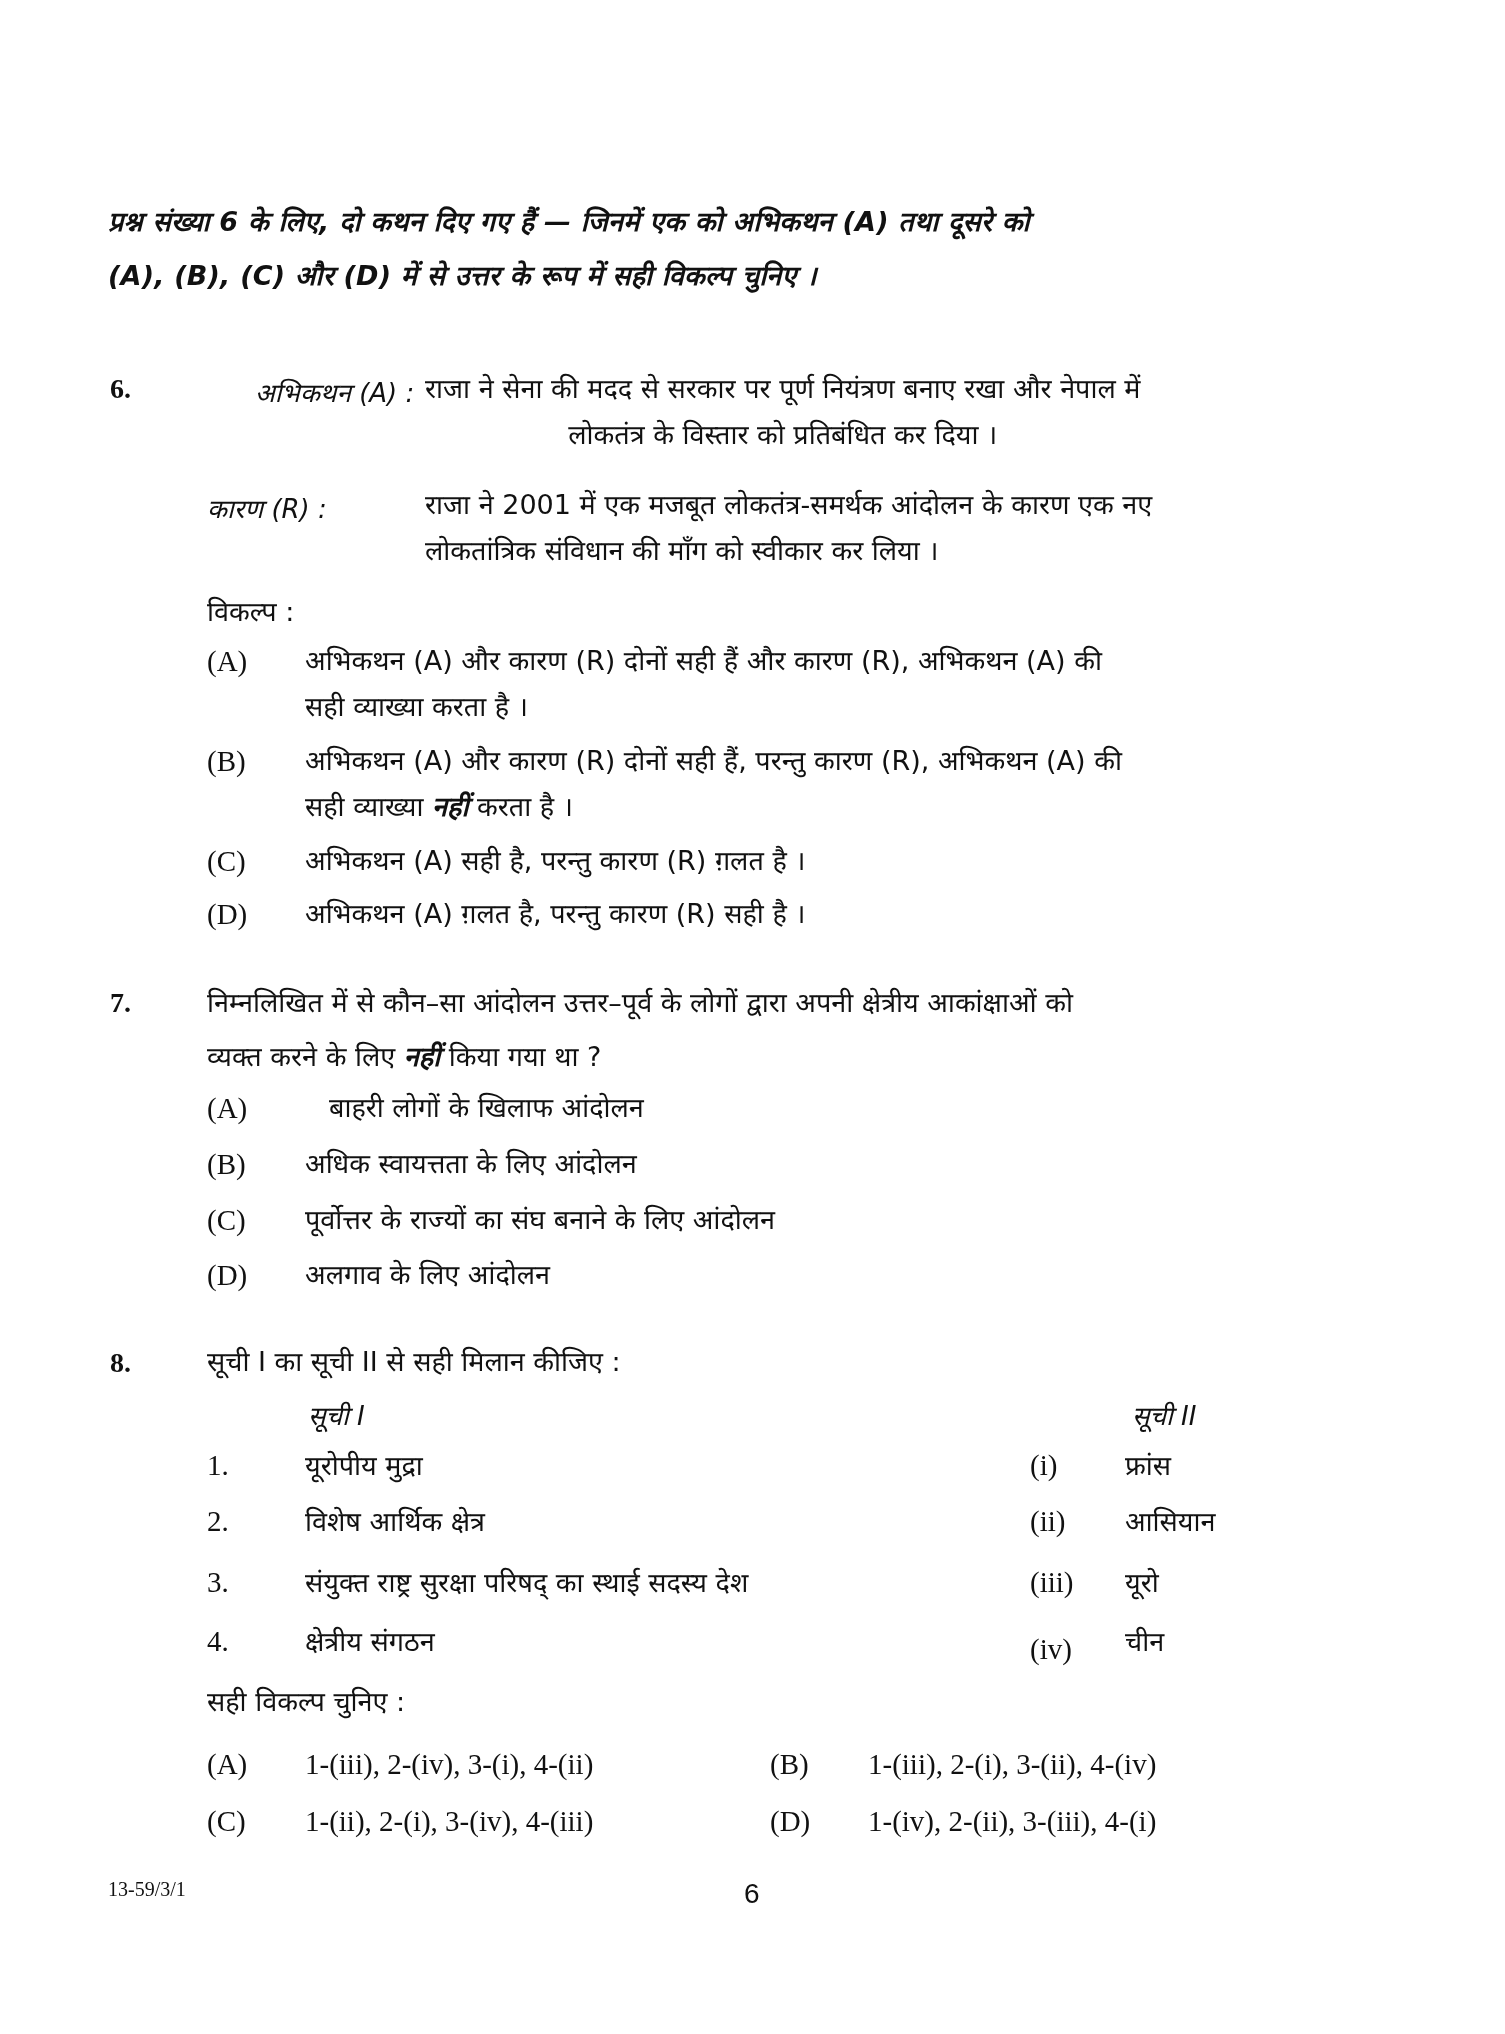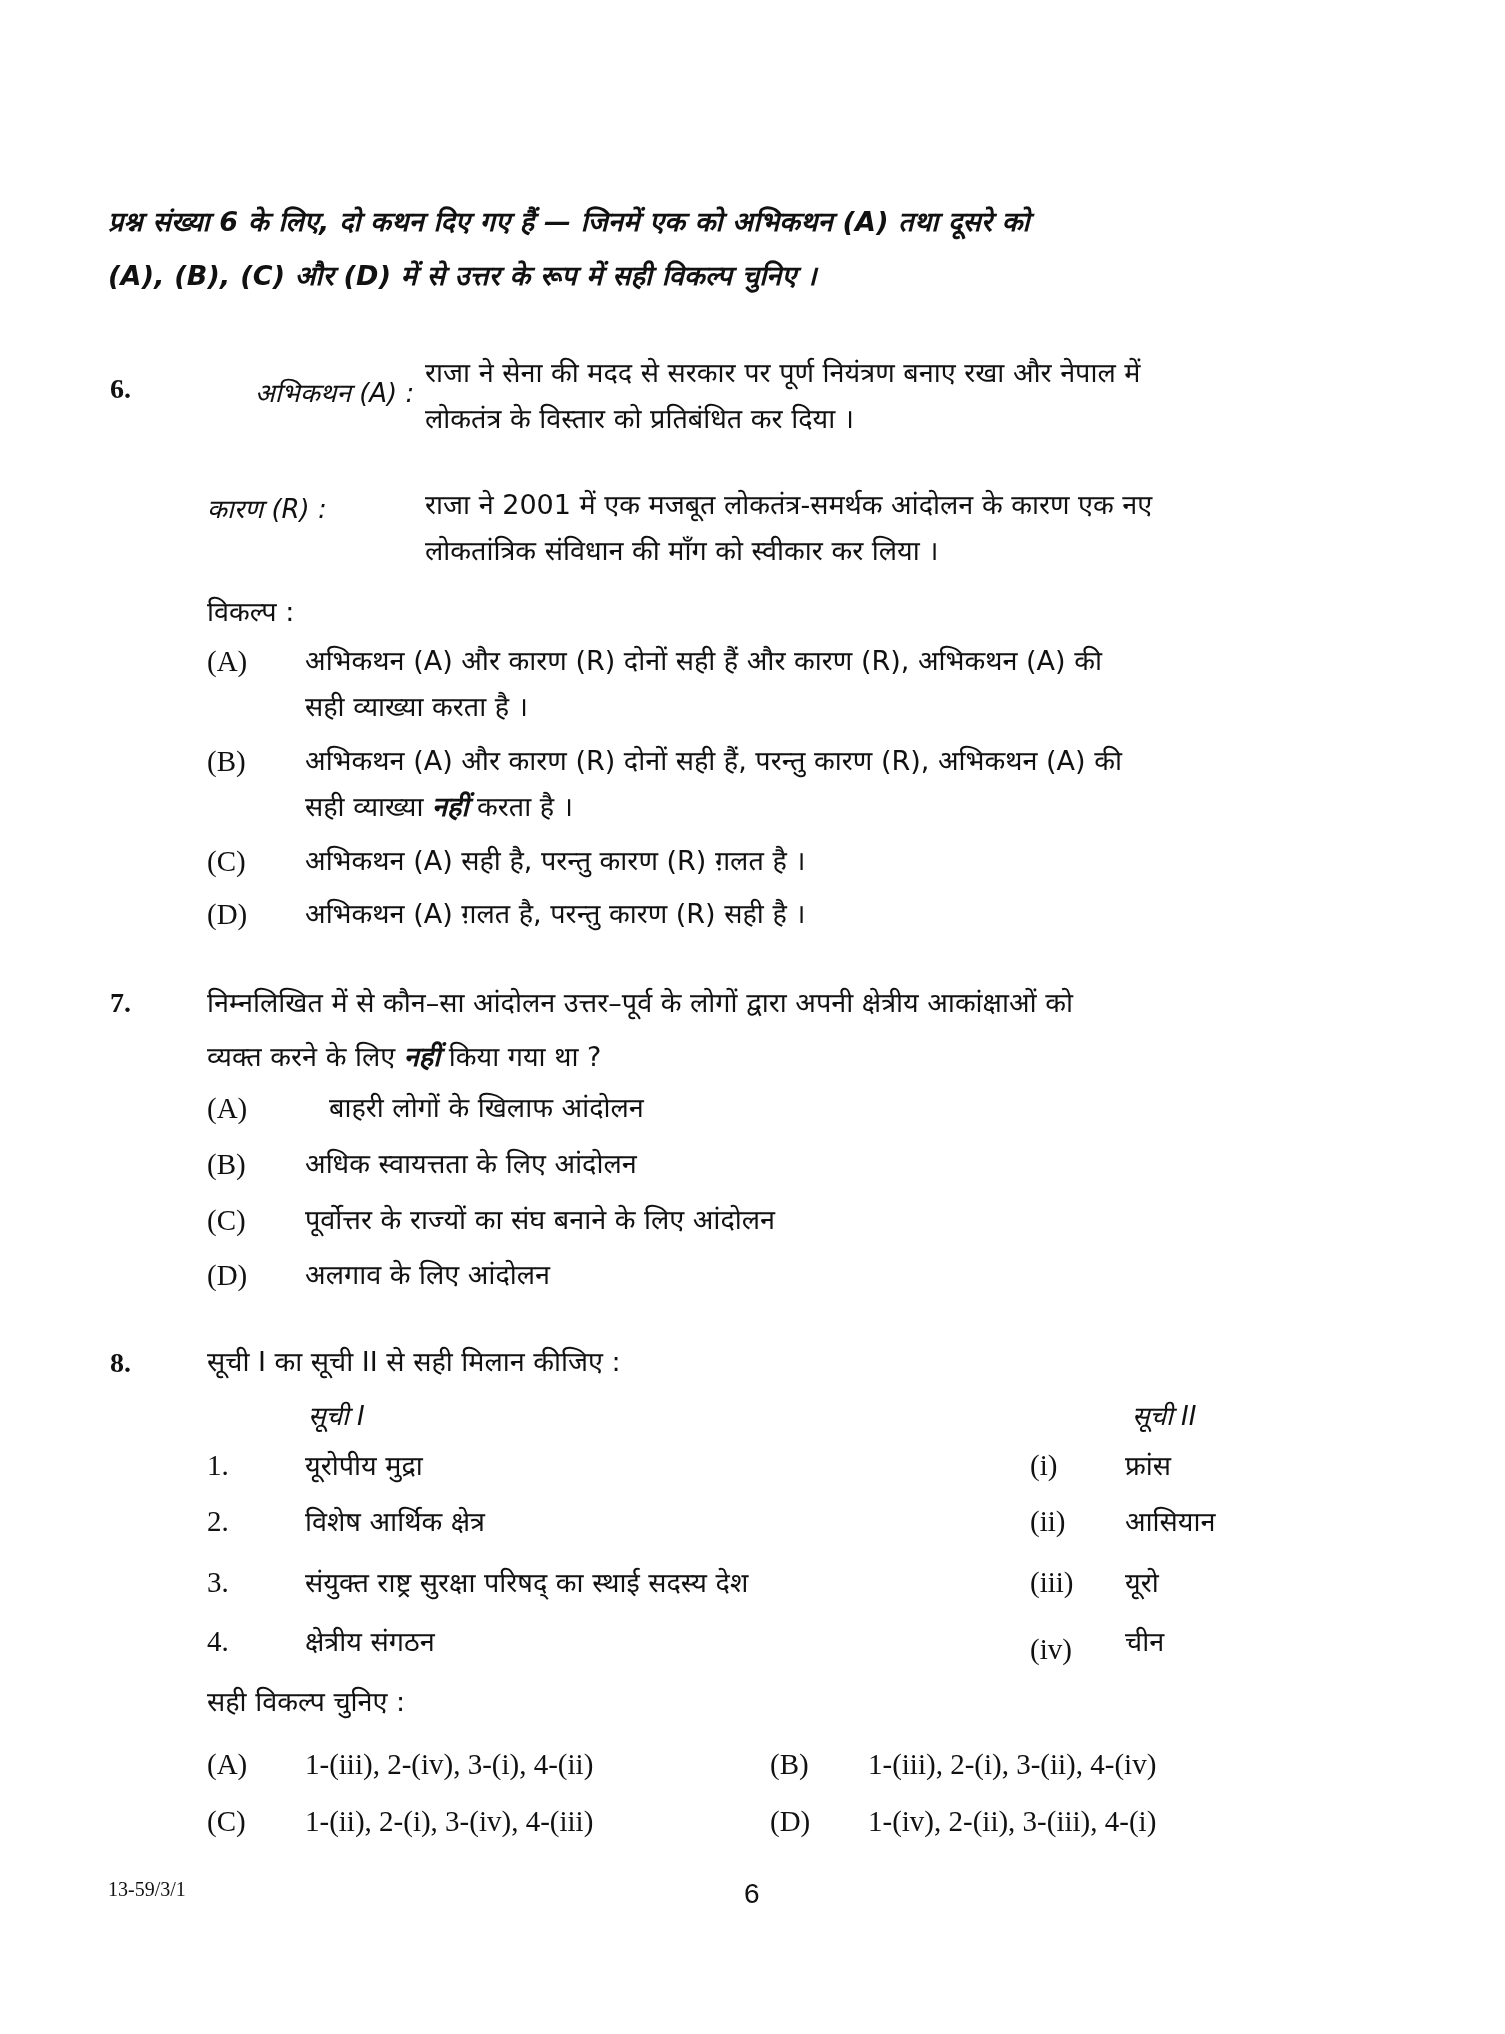--- a/index.html
+++ b/index.html
@@ -32,21 +32,21 @@
 <div class="page">
 
   <div class="intro">
     <div>प्रश्न संख्या 6 के लिए, दो कथन दिए गए हैं — जिनमें एक को अभिकथन (A) तथा दूसरे को</div>
     <div>(A), (B), (C) और (D) में से उत्तर के रूप में सही विकल्प चुनिए ।</div>
   </div>
 
   <div>
     <div class="qnum" style="top:373px;">6.</div>
     <div class="abs lbl-it" style="left:207px; top:374px;margin-left:48px;">अभिकथन (A) :</div>
-    <div class="block" style="left:425px; top:350px;">
+    <div class="block" style="left:425px; top:366px;text-align:center;">
       <div>राजा ने सेना की मदद से सरकार पर पूर्ण नियंत्रण बनाए रखा और नेपाल में</div>
       <div>लोकतंत्र के विस्तार को प्रतिबंधित कर दिया ।</div>
     </div>
     <div class="abs lbl-it" style="left:207px; top:490px;">कारण (R) :</div>
     <div class="block" style="left:425px; top:482px;">
       <div>राजा ने 2001 में एक मजबूत लोकतंत्र-समर्थक आंदोलन के कारण एक नए</div>
       <div>लोकतांत्रिक संविधान की माँग को स्वीकार कर लिया ।</div>
     </div>
     <div class="abs txt" style="left:207px; top:592px;">विकल्प :</div>
 

